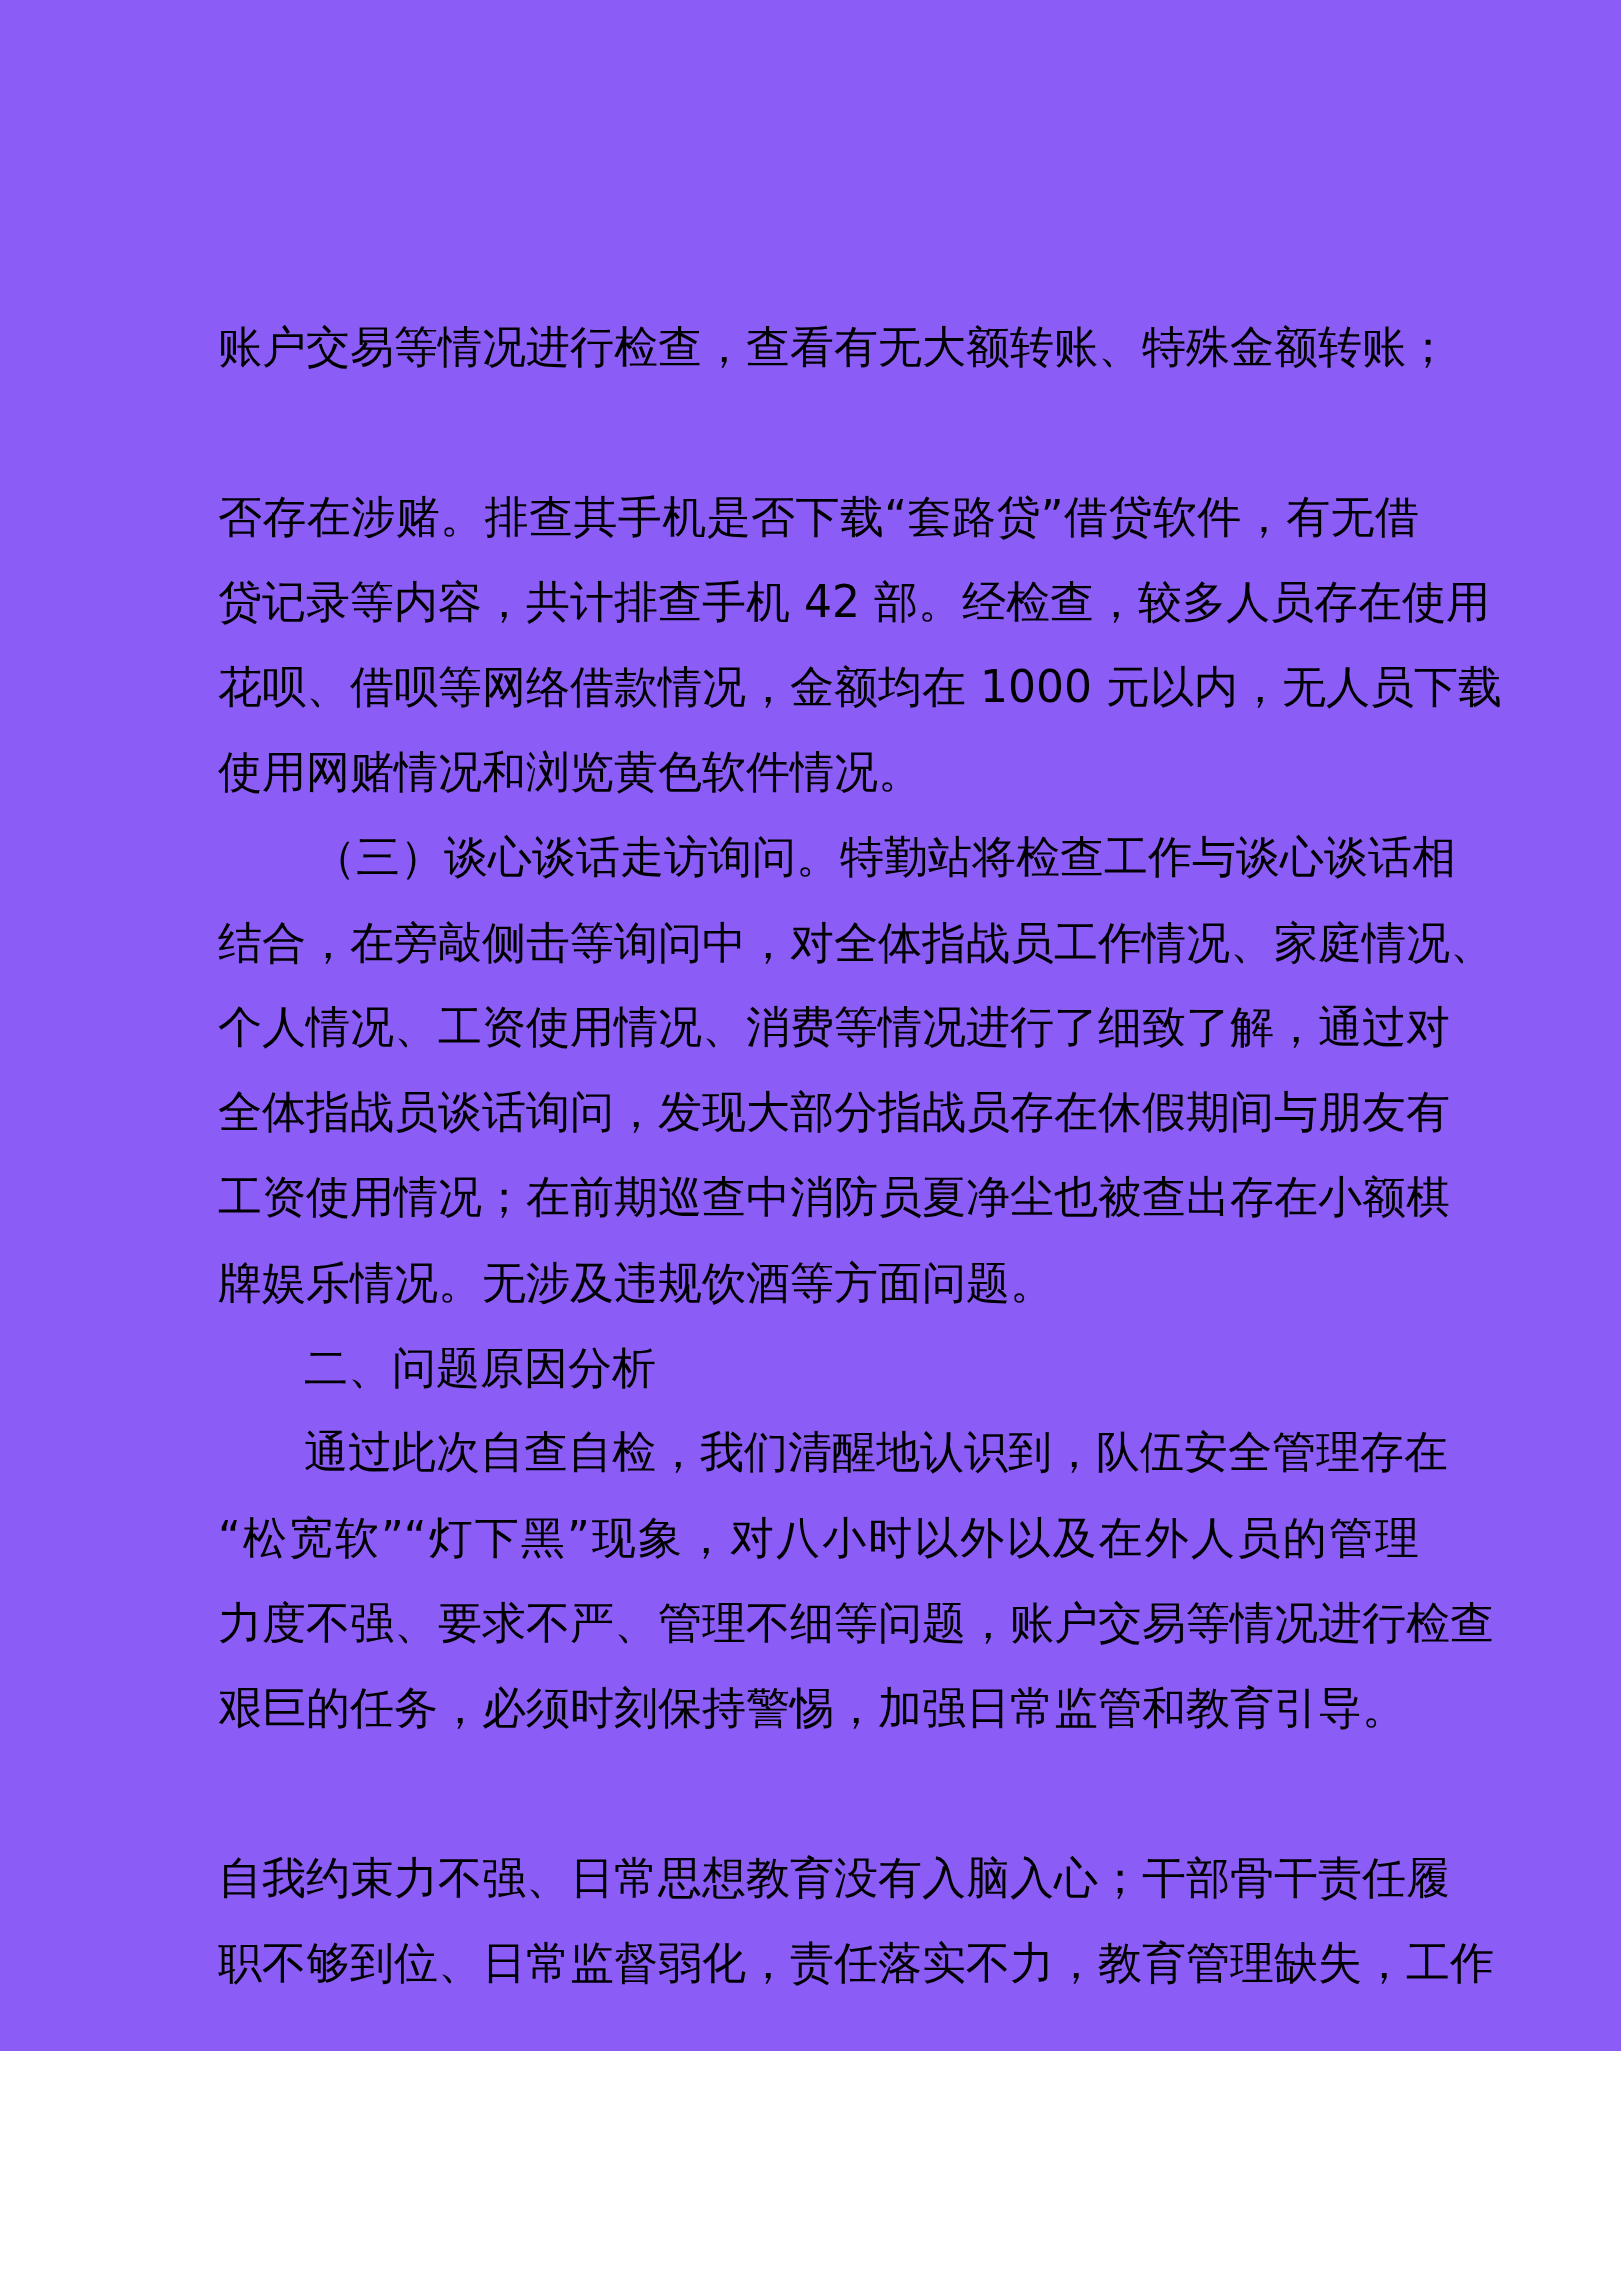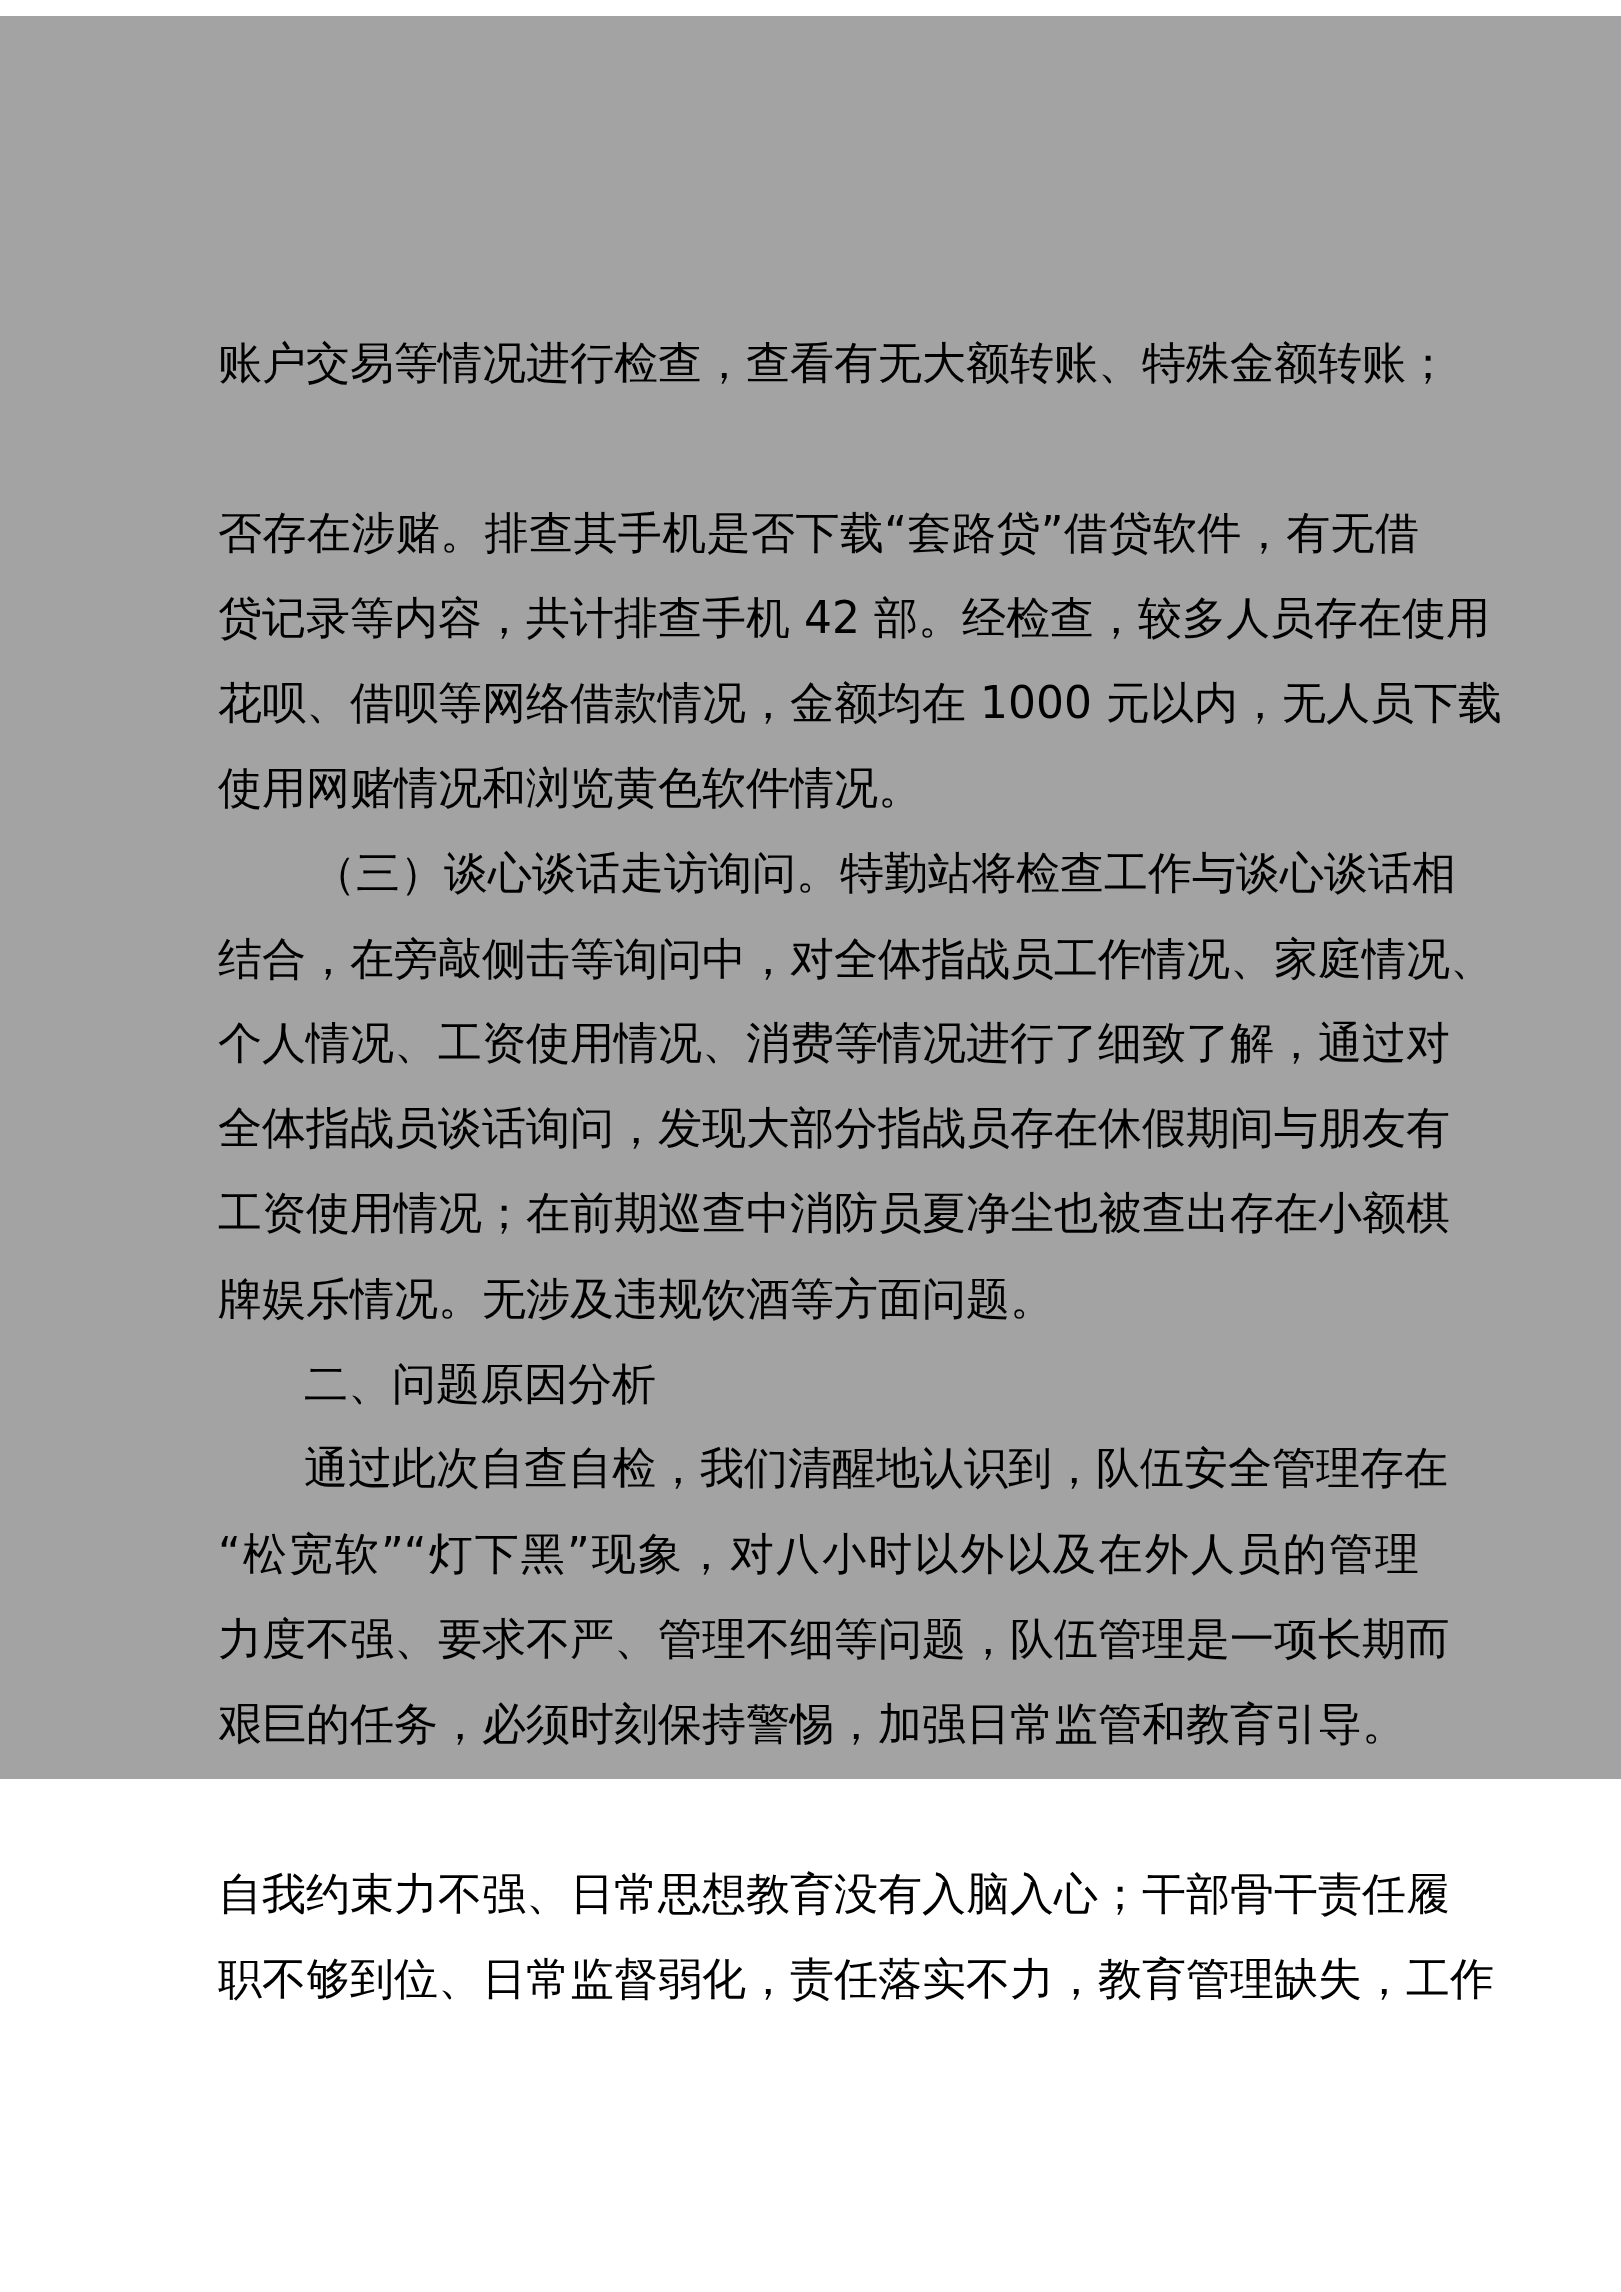--- a/index.html
+++ b/index.html
@@ -10,24 +10,24 @@
     body {
       width: 1621px;
       height: 2293px;
       position: relative;
       overflow: hidden;
       font-family: "DejaVu Sans", "Liberation Sans", sans-serif;
       color: #000000;
     }
     .page {
       position: absolute;
-      left: 0; top: 16px;
+      left: 0; top: 0;
       width: 1621px;
-      height: 1763px;
-      background: #a3a3a3;
+      height: 2051px;
+      background: #8b5cf6;
     }
     .line {
       position: absolute;
       left: 218px;
       width: 1201px;
       height: 69px;
       font-size: 44px;
       line-height: 69px;
       white-space: nowrap;
       text-align: justify;
@@ -56,19 +56,19 @@
   <div class="line" style="top:908px;">结合，在旁敲侧击等询问中，对全体指战员工作情况、家庭情况、</div>
   <div class="line" style="top:992px;">个人情况、工资使用情况、消费等情况进行了细致了解，通过对</div>
   <div class="line" style="top:1077px;">全体指战员谈话询问，发现大部分指战员存在休假期间与朋友有</div>
   <div class="line" style="top:1162px;">工资使用情况；在前期巡查中消防员夏净尘也被查出存在小额棋</div>
   <div class="line last" style="top:1248px;">牌娱乐情况。无涉及违规饮酒等方面问题。</div>
 
   <div class="line indent" style="top:1417px;">通过此次自查自检，我们清醒地认识到，队伍安全管理存在</div>
 
   <div class="line indent last" style="top:1333px;">二、问题原因分析</div>
   <div class="line" style="top:1503px;">“松宽软”“灯下黑”现象，对八小时以外以及在外人员的管理</div>
-  <div class="line" style="top:1588px;">力度不强、要求不严、管理不细等问题，队伍管理是一项长期而</div>
+  <div class="line" style="top:1588px;">力度不强、要求不严、管理不细等问题，账户交易等情况进行检查</div>
   <div class="line last" style="top:1673px;">艰巨的任务，必须时刻保持警惕，加强日常监管和教育引导。</div>
 
   <div class="line" style="top:1843px;">自我约束力不强、日常思想教育没有入脑入心；干部骨干责任履</div>
   <div class="line" style="top:1928px;">职不够到位、日常监督弱化，责任落实不力，教育管理缺失，工作</div>
 </div>
 
 
 </body></html>

